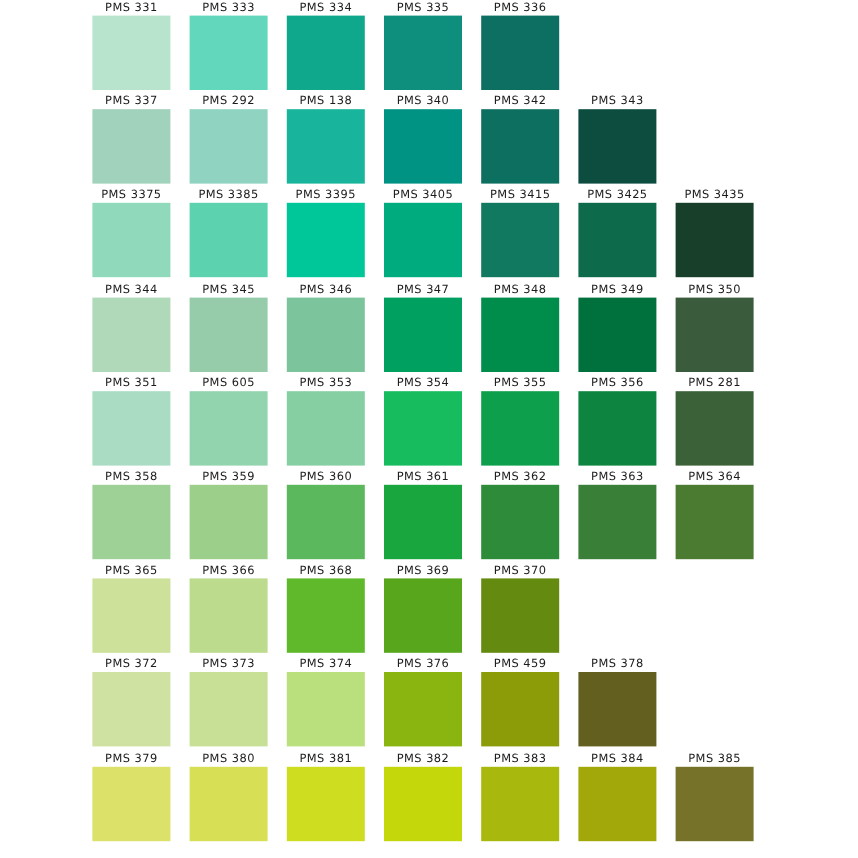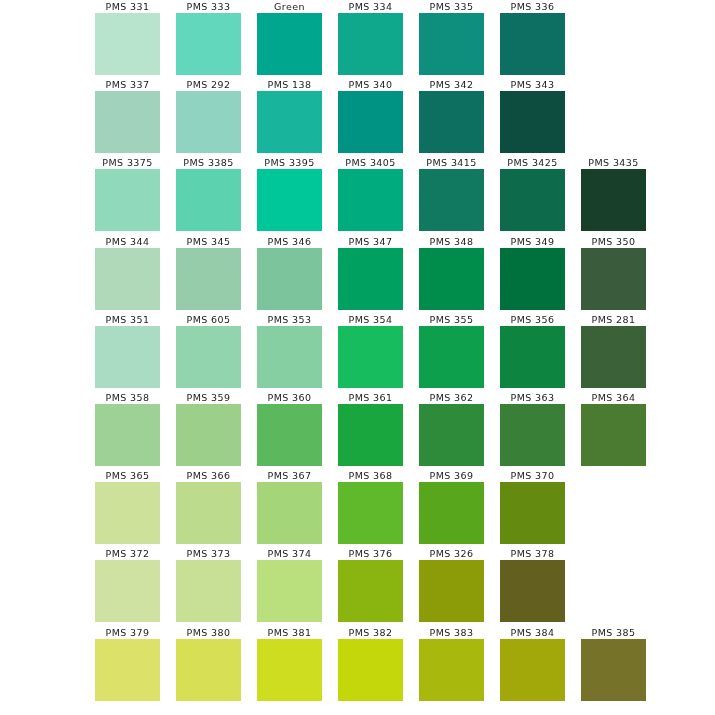--- a/index.html
+++ b/index.html
@@ -11,21 +11,21 @@
   body {
     width: 715px;
     height: 715px;
     font-family: "DejaVu Sans", "Liberation Sans", sans-serif;
     overflow: hidden;
   }
   #swatch-chart {
     width: 715px;
     height: 715px;
     box-sizing: border-box;
-    padding-left: 87px;
+    padding-left: 69px;
     padding-right: 69px;
     display: flex;
     flex-direction: column;
   }
   .swatch-row {
     display: flex;
     flex-direction: row;
     height: 78.2px;
     flex: 0 0 auto;
   }
@@ -60,24 +60,20 @@
     <div class="swatch-row">
       <div class="swatch-cell">
         <div class="swatch-label">PMS 331</div>
         <div class="swatch-chip" style="background-color: rgb(184, 227, 205);"></div>
       </div>
       <div class="swatch-cell">
         <div class="swatch-label">PMS 333</div>
         <div class="swatch-chip" style="background-color: rgb(99, 215, 188);"></div>
       </div>
       <div class="swatch-cell">
-        <div class="swatch-label">Green</div>
-        <div class="swatch-chip" style="background-color: rgb(0, 167, 142);"></div>
-      </div>
-      <div class="swatch-cell">
         <div class="swatch-label">PMS 334</div>
         <div class="swatch-chip" style="background-color: rgb(15, 168, 140);"></div>
       </div>
       <div class="swatch-cell">
         <div class="swatch-label">PMS 335</div>
         <div class="swatch-chip" style="background-color: rgb(14, 143, 126);"></div>
       </div>
       <div class="swatch-cell">
         <div class="swatch-label">PMS 336</div>
         <div class="swatch-chip" style="background-color: rgb(12, 111, 98);"></div>
@@ -232,24 +228,20 @@
     <div class="swatch-row">
       <div class="swatch-cell">
         <div class="swatch-label">PMS 365</div>
         <div class="swatch-chip" style="background-color: rgb(205, 225, 155);"></div>
       </div>
       <div class="swatch-cell">
         <div class="swatch-label">PMS 366</div>
         <div class="swatch-chip" style="background-color: rgb(188, 219, 141);"></div>
       </div>
       <div class="swatch-cell">
-        <div class="swatch-label">PMS 367</div>
-        <div class="swatch-chip" style="background-color: rgb(164, 213, 120);"></div>
-      </div>
-      <div class="swatch-cell">
         <div class="swatch-label">PMS 368</div>
         <div class="swatch-chip" style="background-color: rgb(95, 185, 42);"></div>
       </div>
       <div class="swatch-cell">
         <div class="swatch-label">PMS 369</div>
         <div class="swatch-chip" style="background-color: rgb(88, 166, 28);"></div>
       </div>
       <div class="swatch-cell">
         <div class="swatch-label">PMS 370</div>
         <div class="swatch-chip" style="background-color: rgb(100, 138, 15);"></div>
@@ -266,21 +258,21 @@
       </div>
       <div class="swatch-cell">
         <div class="swatch-label">PMS 374</div>
         <div class="swatch-chip" style="background-color: rgb(185, 224, 124);"></div>
       </div>
       <div class="swatch-cell">
         <div class="swatch-label">PMS 376</div>
         <div class="swatch-chip" style="background-color: rgb(138, 181, 17);"></div>
       </div>
       <div class="swatch-cell">
-        <div class="swatch-label">PMS 326</div>
+        <div class="swatch-label">PMS 459</div>
         <div class="swatch-chip" style="background-color: rgb(139, 156, 8);"></div>
       </div>
       <div class="swatch-cell">
         <div class="swatch-label">PMS 378</div>
         <div class="swatch-chip" style="background-color: rgb(99, 96, 31);"></div>
       </div>
     </div>
     <div class="swatch-row">
       <div class="swatch-cell">
         <div class="swatch-label">PMS 379</div>

